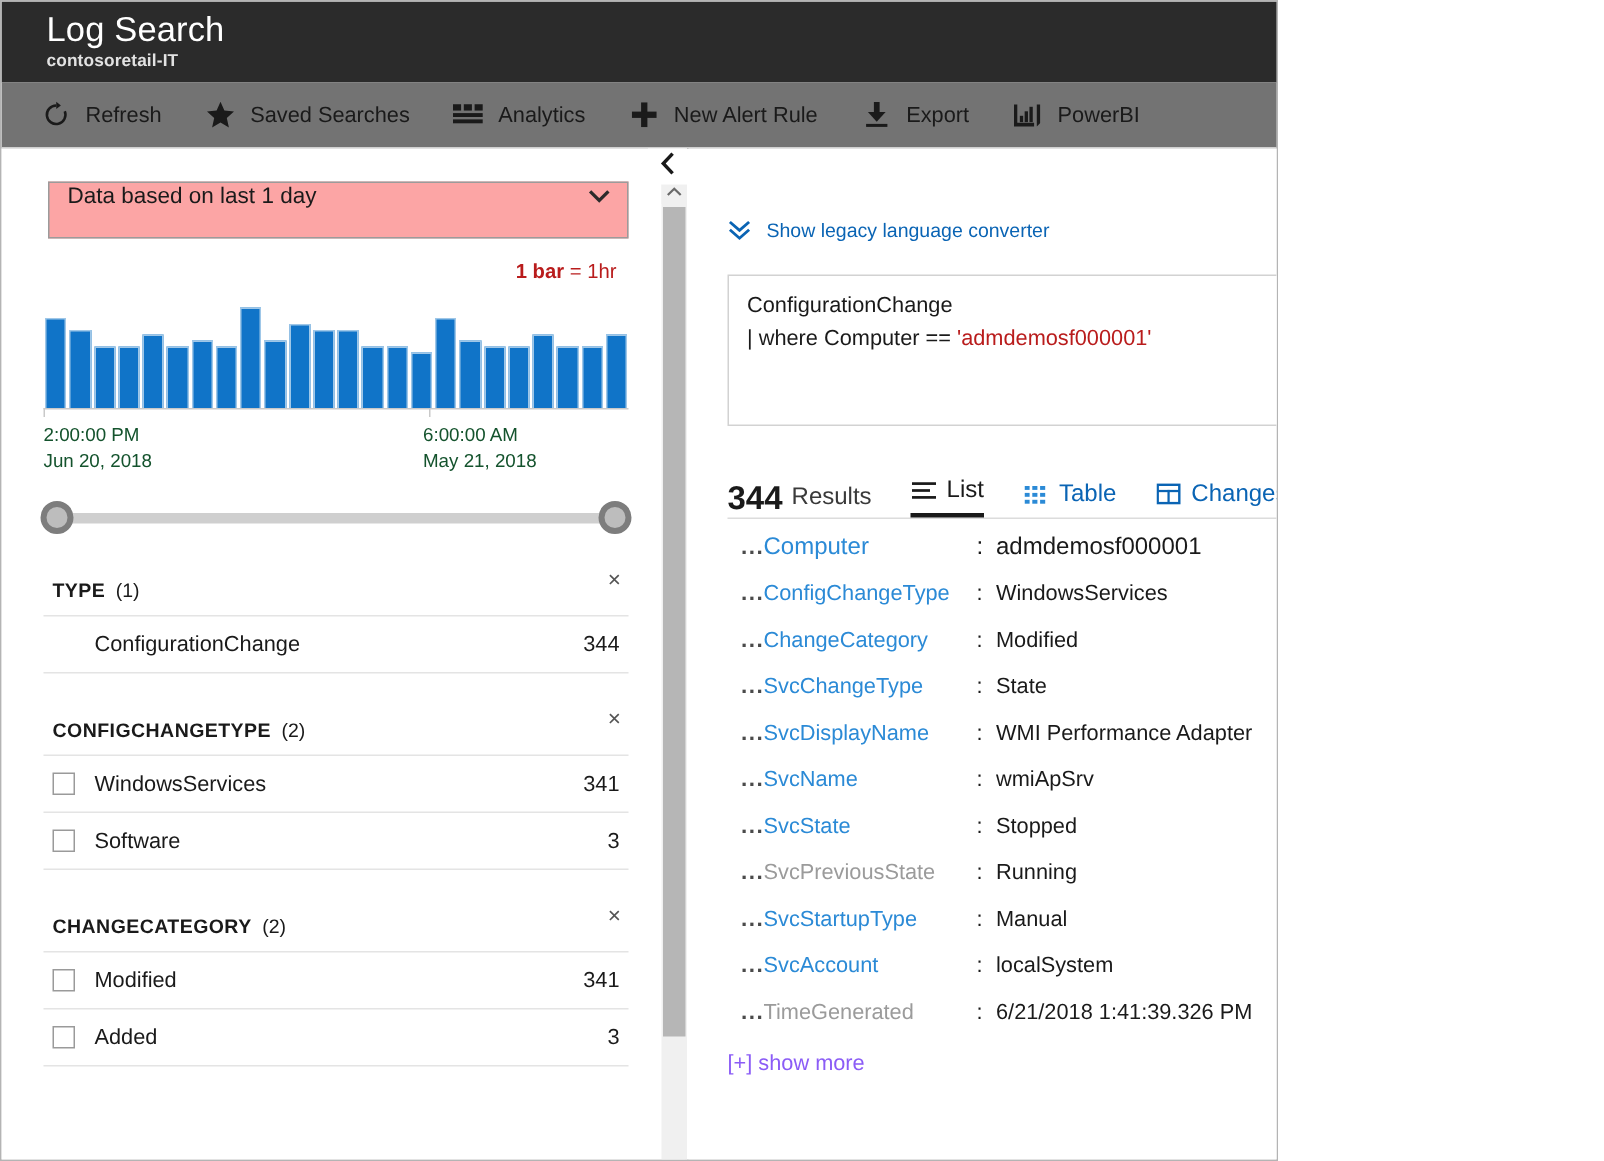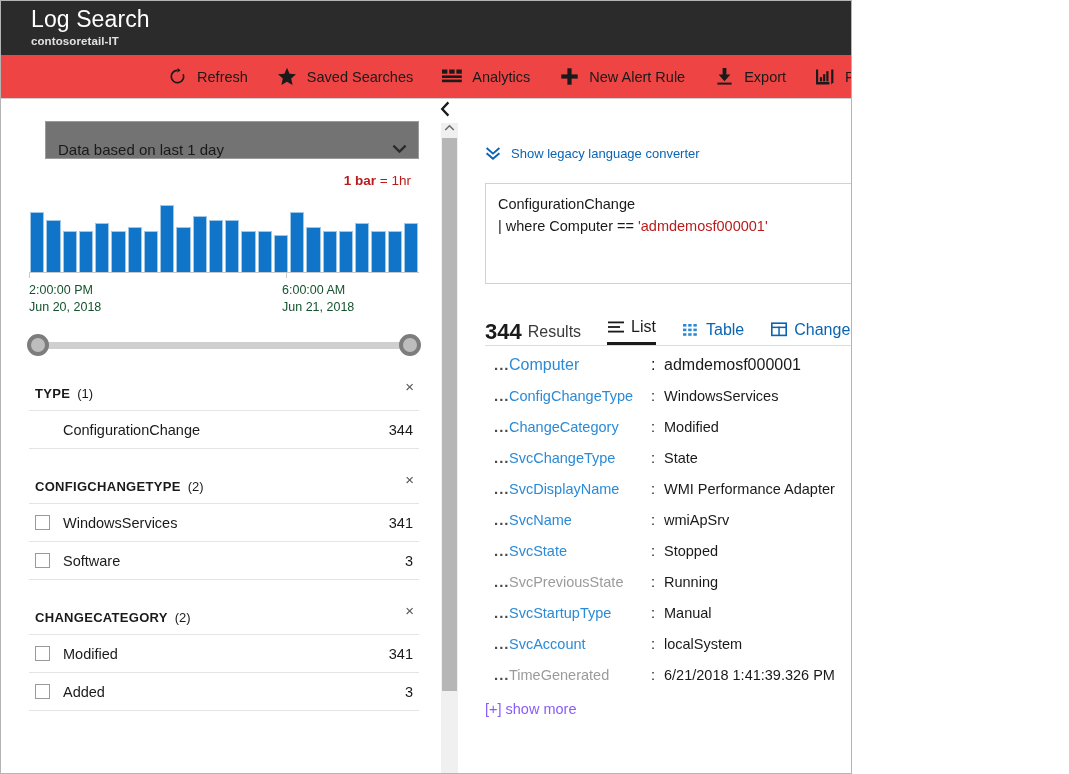--- a/index.html
+++ b/index.html
@@ -44,26 +44,25 @@
     font-weight: 700;
     color: #e2e2e2;
     letter-spacing: 0.1px;
   }
 
   
   .toolbar {
     position: absolute;
     left: 0; top: 54px;
     width: 1067px; height: 44px;
-    background: #ef4444;
+    background: #737373;
     border-bottom: 1px solid #d0d0d0;
     display: flex;
     align-items: center;
     padding-left: 25px;
-    justify-content: center;
   }
   .tb-item {
     display: flex;
     align-items: center;
     height: 30px;
     margin-right: 28px;
     cursor: pointer;
     color: #1a1a1a;
     font-size: 14.5px;
     white-space: nowrap;
@@ -124,26 +123,26 @@
   .lp-inner {
     position: absolute;
     left: 0; top: 0;
     width: 440px;
     padding: 0;
   }
 
   
   .timeselect {
     position: relative;
-    margin: 22px 22px 0 44px;
+    margin: 22px 22px 0 31px;
     height: 38px;
     border: 1px solid #9b9b9b;
-    background: #737373;
-    display: flex;
-    align-items: flex-end;
+    background: #fca5a5;
+    display: flex;
+    align-items: flex-start;
     padding: 0 10px 0 12px;
     cursor: pointer;
   }
   .timeselect .ts-label {
     flex: 1;
     font-size: 15px;
     color: #1a1a1a;
   }
   .timeselect .ts-chevron {
     width: 18px; height: 18px;
@@ -551,21 +550,21 @@
             <i style="left: 0%;"></i>
             <i style="left: 66%;"></i>
           </div>
         <div class="axis-labels">
           <div class="ax" style="left:0;">
             <div>2:00:00 PM</div>
             <div>Jun 20, 2018</div>
           </div>
           <div class="ax" style="left:253px;">
             <div>6:00:00 AM</div>
-            <div>Jun 21, 2018</div>
+            <div>May 21, 2018</div>
           </div>
         </div>
       </div>
 
       <div class="rangeslider">
         <div class="track"></div>
         <div class="knob left"></div>
         <div class="knob right"></div>
       </div>
 

